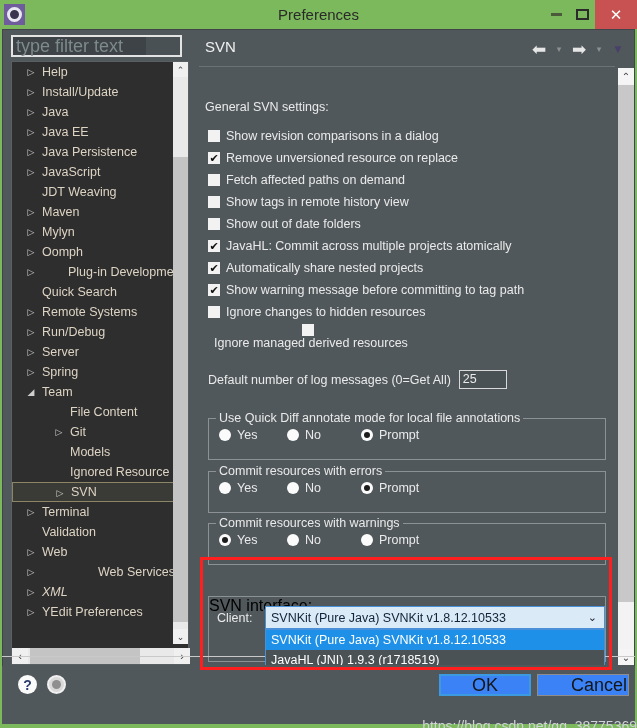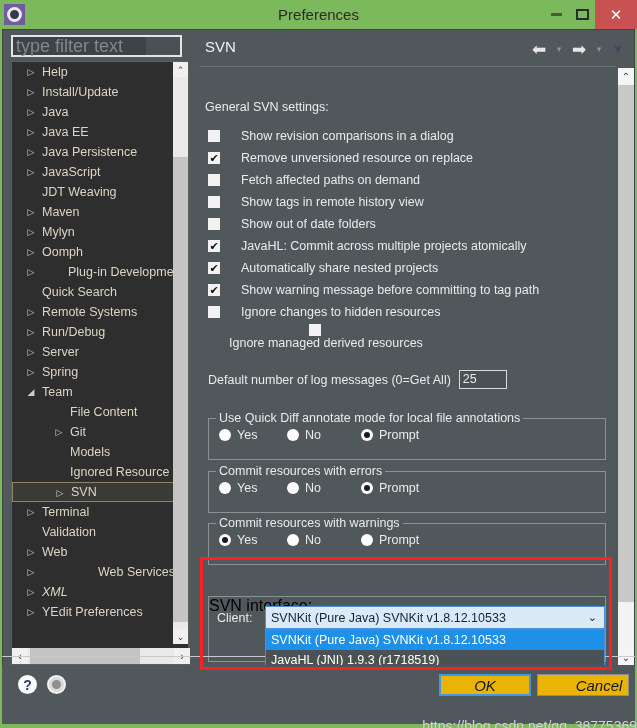--- a/index.html
+++ b/index.html
@@ -166,21 +166,21 @@
   .cb-row {
     position: absolute; left: 9px;
     height: 20px; display: flex; align-items: center;
   }
   .cb {
     width: 12px; height: 12px; background: #f2f2f2;
     display: flex; align-items: center; justify-content: center;
     color: #111; font-size: 11px; line-height: 12px;
     flex: 0 0 auto;
   }
-  .cb-row .cl { margin-left: 21px; font-size: 12.5px; color: #eaeaea; white-space: nowrap; }
+  .cb-row .cl { margin-left: 6px; font-size: 12.5px; color: #eaeaea; white-space: nowrap; }
 
   .logmsg {
     position: absolute; left: 9px; top: 302px;
     display: flex; align-items: center;
   }
   .logmsg .t { font-size: 12.5px; color: #eaeaea; }
   .logmsg .field {
     margin-left: 8px; width: 48px; height: 19px;
     background: #4a5154; border: 1px solid #d9d9d9;
     color: #eaeaea; font-size: 12.5px; line-height: 17px; padding-left: 3px;
@@ -285,23 +285,23 @@
   }
   .apply-icon {
     position: absolute; left: 45px; top: 9px;
     width: 19px; height: 19px; border-radius: 50%;
     background: #d9d9d9; border: 2px solid #f0f0f0;
     display:flex; align-items:center; justify-content:center;
   }
   .apply-icon i { width: 9px; height: 9px; border-radius: 50%; background: #8f8f8f; display:block; }
   .btn-ok, .btn-cancel {
     position: absolute; top: 8px; height: 22px;
-    background: #eab308; color: #161616;
-    font-size: 15px;
-    display: flex; align-items: center; justify-content: center; font-style: italic;
+    background: #3b82f6; color: #161616;
+    font-size: 18px;
+    display: flex; align-items: center; justify-content: center;
   }
   .btn-ok { left: 437px; width: 92px; border: 2px solid #3c9ae0; }
   .btn-cancel { left: 535px; width: 92px; border: 1px solid #8d8d8d; padding-left: 32px; }
   .watermark {
     position: absolute; right: 0px; top: 718px;
     font-size: 14px; color: #cfd4d6;
     z-index: 50;
   }
 </style>
 </head>

